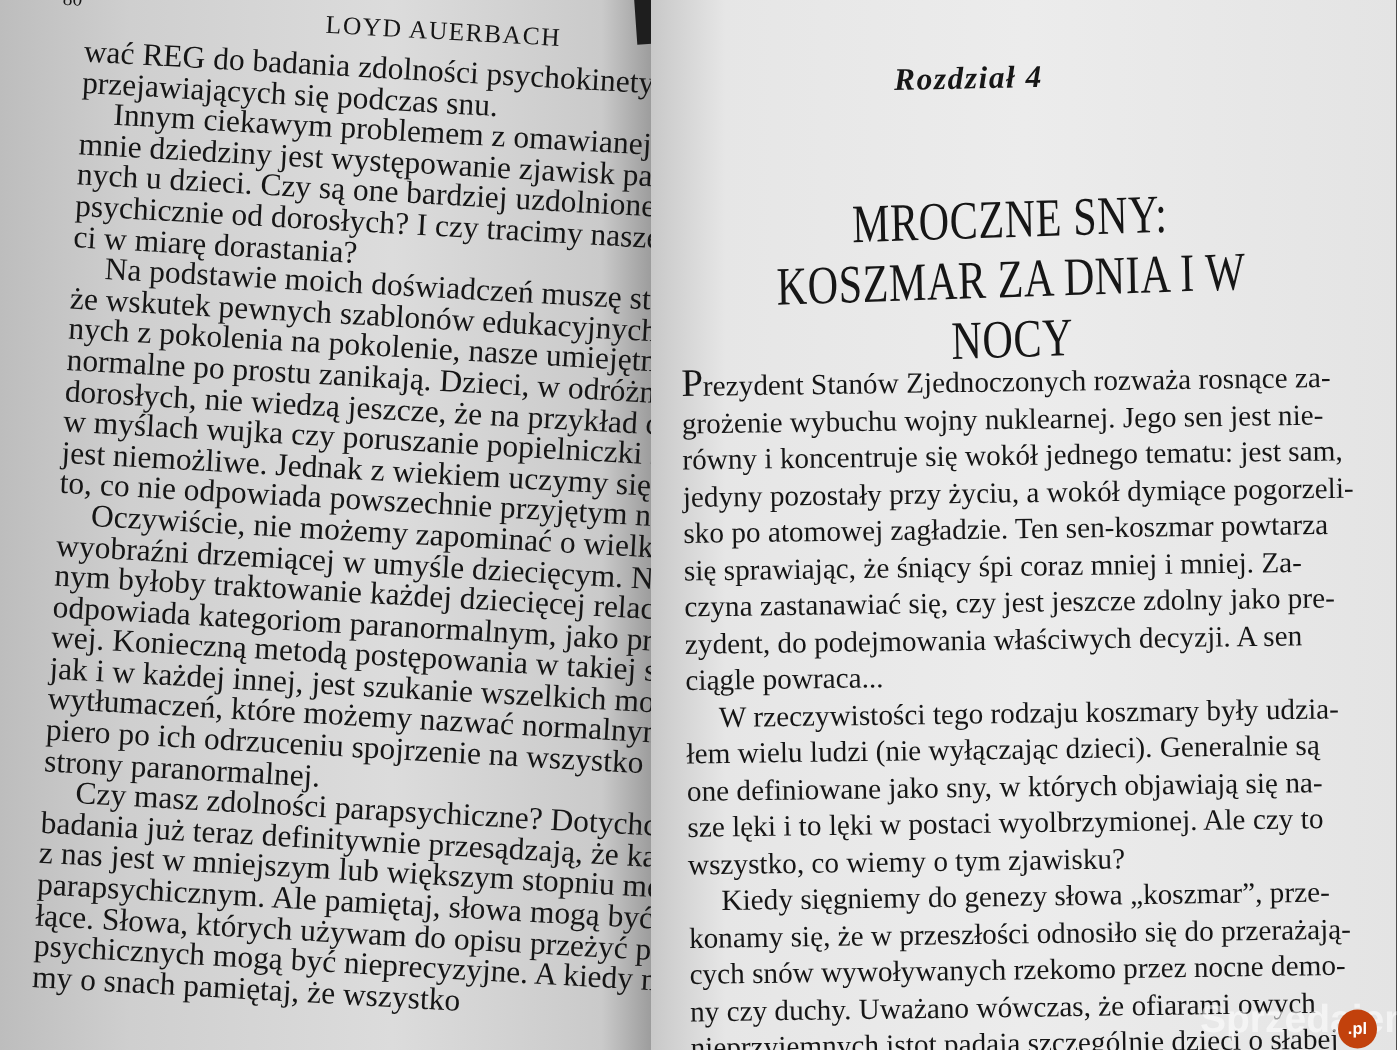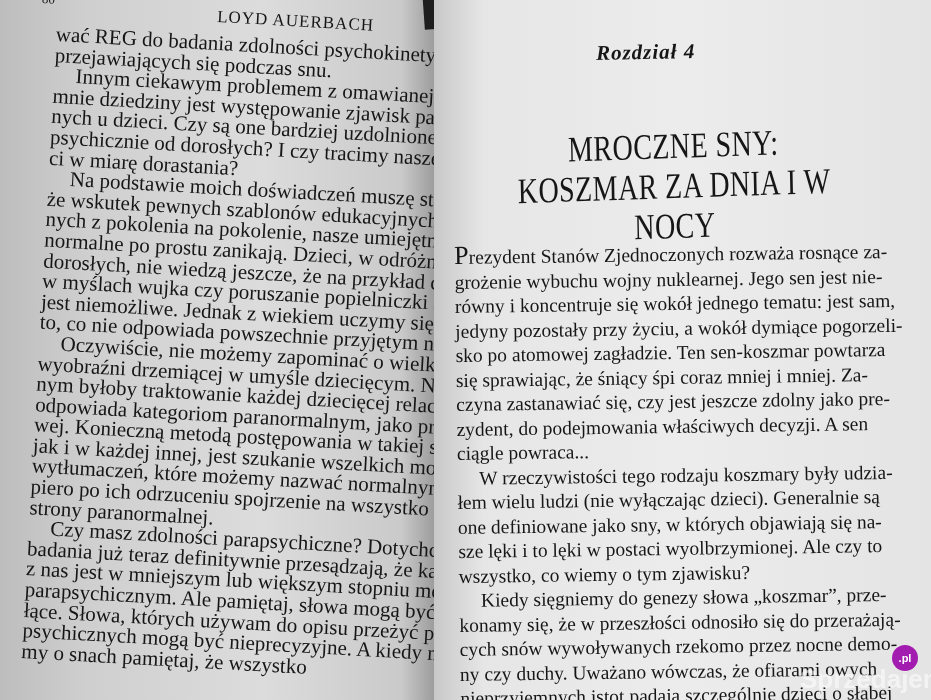--- a/index.html
+++ b/index.html
@@ -52,22 +52,22 @@
     position:absolute; left:20px; top:244px; width:460px;
     transform: rotate(-0.8deg); transform-origin:left top;
   }
   .right-text p { font-size:19.5px; line-height:24.5px; }
   .dropcap { font-size:26px; }
   .watermark {
     position:absolute; left:800px; top:664px; font-family:"Liberation Sans", sans-serif;
     font-size:26px; color:rgba(255,255,255,0.55); font-weight:bold;
   }
   .watermark-badge {
-    position:absolute; left:892px; top:645px; width:26px; height:26px; border-radius:50%;
-    background:#a21caf; color:#fff; font-family:"Liberation Sans", sans-serif;
+    position:absolute; left:892px; top:673px; width:26px; height:26px; border-radius:50%;
+    background:#c2410c; color:#fff; font-family:"Liberation Sans", sans-serif;
     font-size:11px; font-weight:bold; display:flex; align-items:center; justify-content:center;
   }
 </style>
 </head>
 <body>
 
 <div class="spread">
   <div class="page-left">
     <div class="left-inner">
       <div class="page-num">80</div>

